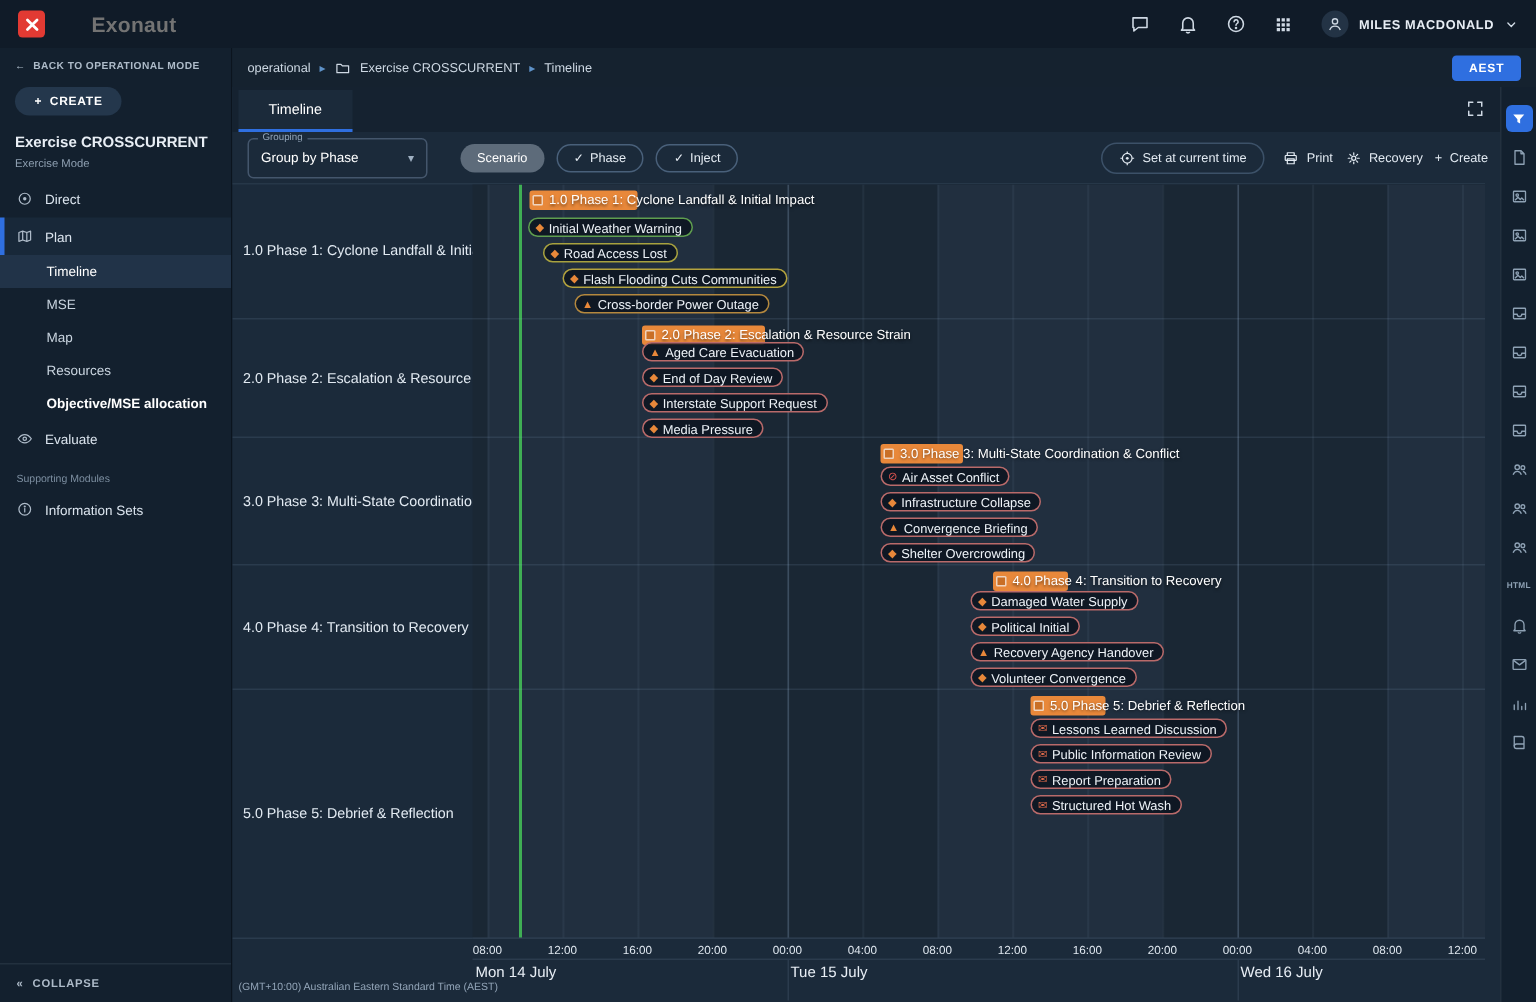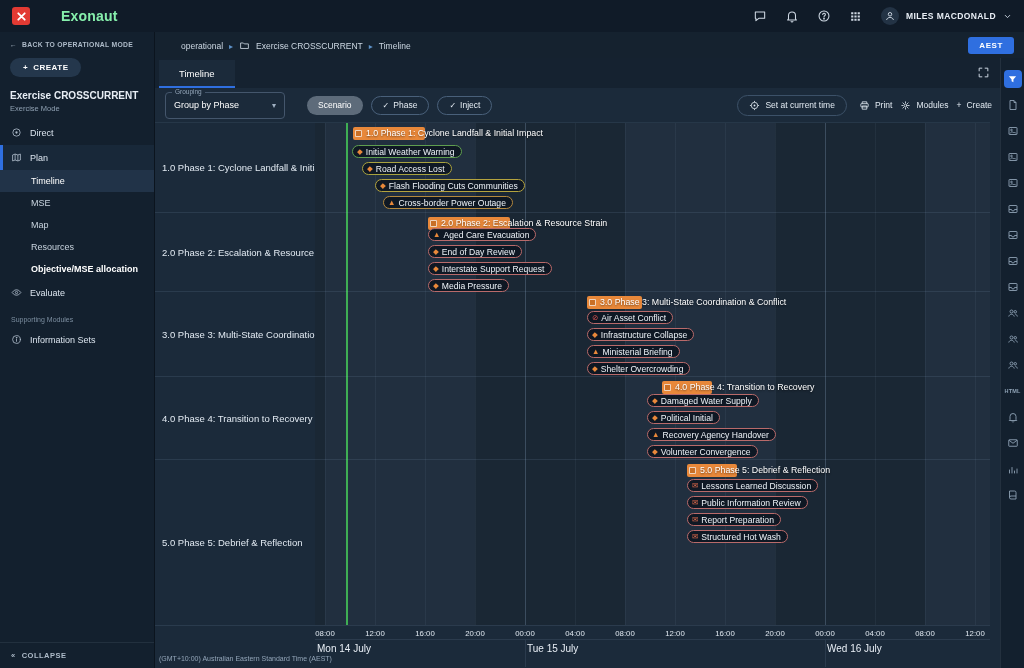--- a/index.html
+++ b/index.html
@@ -7,21 +7,21 @@
               font-family:"Liberation Sans", sans-serif; color:#e8eef5; }
   button { font-family:inherit; cursor:pointer; }
   svg { display:block; }
 
   
   .topbar { position:absolute; left:0; top:0; width:1024px; height:32px; background:#101b28;
             display:flex; align-items:center; justify-content:space-between; padding:0 12px; z-index:20; }
   .brand { display:flex; align-items:center; gap:7px; }
   .logo-mark { width:18px; height:18px; background:#e23a33; border-radius:3px;
                display:flex; align-items:center; justify-content:center; color:#fff; }
-  .brand-text { font-weight:bold; font-size:14px; letter-spacing:.2px; color:#86efac;padding-left:24px; }
+  .brand-text { font-weight:bold; font-size:14px; letter-spacing:.2px; color:#737373;padding-left:24px; }
   .topbar-right { display:flex; align-items:center; gap:16px; }
   .tb-icon { background:none; border:none; color:#cfd9e4; width:16px; height:16px; padding:0; }
   .user-menu { display:flex; align-items:center; gap:7px; cursor:pointer; }
   .avatar { width:18px; height:18px; border-radius:50%; background:#233345; color:#cfd9e4;
             display:flex; align-items:center; justify-content:center; }
   .user-name { font-size:8.5px; font-weight:bold; letter-spacing:.4px; }
   .chev { color:#cfd9e4; }
 
   
   .sidebar { position:absolute; left:0; top:32px; width:155px; bottom:0; background:#13202e;
@@ -45,21 +45,21 @@
   .subnav-item.emph { color:#fff; font-weight:bold; }
   .section-label { padding:11px 11px 4px; font-size:7px; color:#7c8ea0; }
   .collapse-btn { position:absolute; bottom:0; left:0; width:100%; border:none; border-top:1px solid #22303e;
                   background:none; color:#aebbc9; font-size:7.5px; font-weight:bold; letter-spacing:.5px;
                   padding:8px 11px; text-align:left; display:flex; gap:6px; align-items:center; }
 
   
   .main { position:absolute; left:155px; top:32px; right:0; bottom:0; background:#182634; }
   .breadcrumb-bar { position:absolute; top:0; left:0; right:0; height:26px; background:#15222f;
                     display:flex; align-items:center; justify-content:space-between; padding:0 10px; }
-  .breadcrumb { display:flex; align-items:flex-end; gap:6px; font-size:8.5px; color:#cdd8e3;margin-left:16px; }
+  .breadcrumb { display:flex; align-items:center; gap:6px; font-size:8.5px; color:#cdd8e3; }
   .crumb { cursor:pointer; }
   .crumb-sep { color:#5e92c8; font-size:8px; }
   .folder-ic { color:#cfd9e4; }
   .edit-btn { background:#2f6fe0; color:#fff; border:none; border-radius:3px; font-size:8px;
               font-weight:bold; letter-spacing:.6px; padding:4px 11px; }
 
   .content { position:absolute; top:26px; left:0; right:24px; bottom:0; background:#1b2a3a; }
   .tabstrip { position:absolute; top:0; left:0; right:0; height:30px; background:#152230; }
   .tab { position:absolute; left:4px; bottom:0; height:28px; padding:0 20px; display:flex; align-items:center;
          font-size:9.5px; color:#fff; background:#1b2a3a; border:none; border-bottom:2px solid #2f6fe0; }
@@ -315,21 +315,21 @@
         </span>
         <span>Print</span>
       </button>
       <button class="tool-btn">
         <span>
           <svg width="11" height="11" viewBox="0 0 24 24" fill="none" stroke="currentColor" stroke-width="1.8" stroke-linecap="round">
               <circle cx="12" cy="12" r="3"></circle>
               <path d="M12 4v2.5M12 17.5V20M4 12h2.5M17.5 12H20M6.3 6.3l1.8 1.8M15.9 15.9l1.8 1.8M17.7 6.3l-1.8 1.8M8.1 15.9l-1.8 1.8"></path>
             </svg>
         </span>
-        <span>Modules</span>
+        <span>Recovery</span>
       </button>
       <button class="tool-btn">
         <span>+</span>
         <span>Create</span>
       </button>
     </div>
 
     <div class="timeline">
       <div class="grid-bg">
         <div class="band" style="left:10px;width:150px"></div>
@@ -409,21 +409,21 @@
           <div class="inject" style="left: 272px; top: 19px; border-color: rgb(185, 106, 106);">
             <span class="g" style="color: rgb(217, 83, 79);">⊘</span>
             <span class="t">Air Asset Conflict</span>
           </div>
           <div class="inject" style="left: 272px; top: 36px; border-color: rgb(185, 106, 106);">
             <span class="g" style="color: rgb(232, 136, 58);">◆</span>
             <span class="t">Infrastructure Collapse</span>
           </div>
           <div class="inject" style="left: 272px; top: 53px; border-color: rgb(185, 106, 106);">
             <span class="g" style="color: rgb(232, 136, 58);">▲</span>
-            <span class="t">Ministerial Briefing</span>
+            <span class="t">Convergence Briefing</span>
           </div>
           <div class="inject" style="left: 272px; top: 70px; border-color: rgb(185, 106, 106);">
             <span class="g" style="color: rgb(232, 136, 58);">◆</span>
             <span class="t">Shelter Overcrowding</span>
           </div>
         </div>
       </div>
 
       <div class="row" style="height:83px">
         <div class="row-label">4.0 Phase 4: Transition to Recovery</div>

